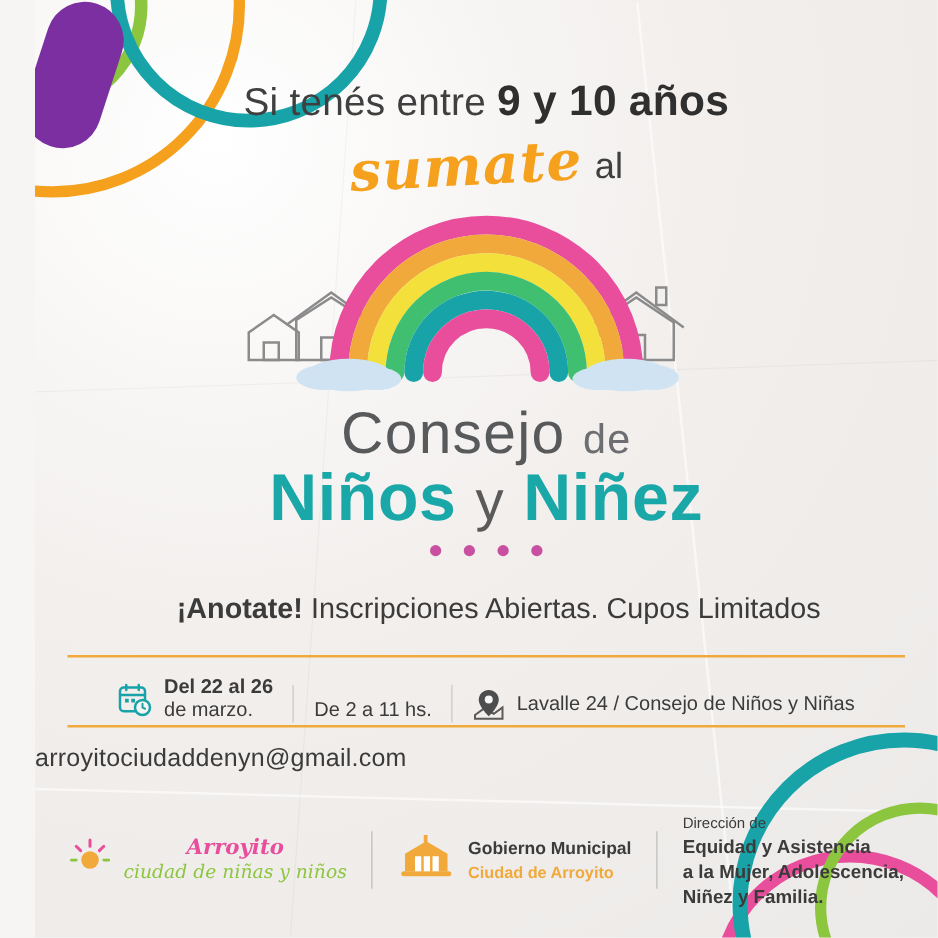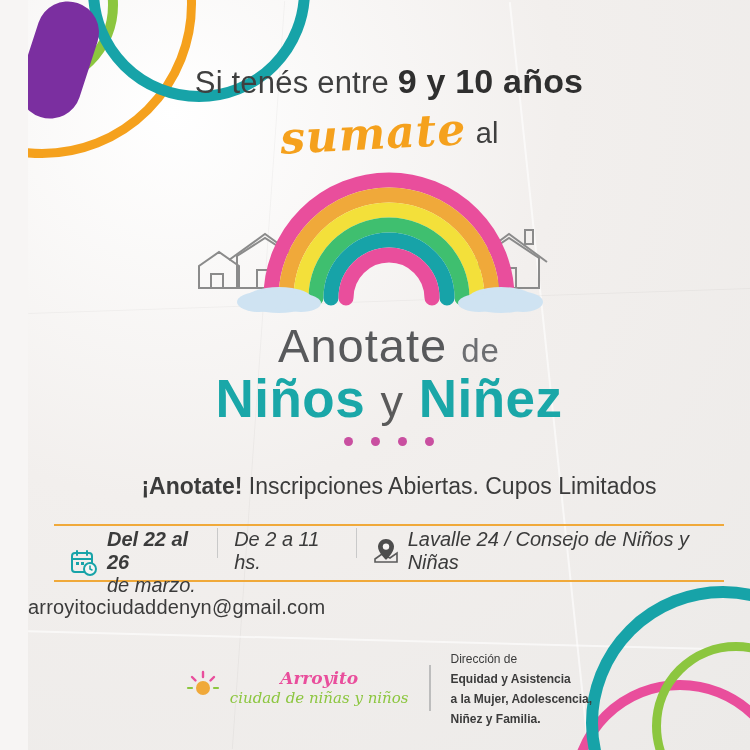--- a/index.html
+++ b/index.html
@@ -109,22 +109,22 @@
 
   
   .rule{
     position:absolute;left:26px;right:26px;height:2px;background:#f0a93a;
   }
   .rule.top{top:524px;}
   .rule.bottom{top:580px;}
 
   .infobar{
     position:absolute;top:528px;left:26px;right:26px;height:50px;
-    display:flex;align-items:flex-start;justify-content:center;gap:0px;
-    font-size:20px;color:#3b3b3b;font-style:italic;
+    display:flex;align-items:flex-end;justify-content:center;gap:0px;
+    font-size:16px;color:#3b3b3b;
   }
   .infoitem{display:flex;align-items:center;gap:9px;padding:0 16px;}
   .infoitem .txt{line-height:1.15;}
   .infoitem .txt b{font-weight:700;}
   .sep{width:1px;height:30px;background:#c9c9c9;}
 
   .icon-cal svg,.icon-pin svg{display:block;}
 
   .email{
     position:absolute;top:596px;left:0;right:0;
@@ -146,21 +146,21 @@
   }
   .brand-arroyito .l2{
     font-family:"DejaVu Serif", serif;font-style:italic;
     color:#8cc63f;font-size:15px;font-weight:400;
   }
   .gob{line-height:1.2;}
   .gob .g1{font-weight:700;color:#3b3b3b;font-size:14px;}
   .gob .g2{font-weight:700;color:#f0a93a;font-size:13px;}
   .direccion{line-height:1.25;color:#3b3b3b;}
   .direccion .d0{font-size:12px;font-weight:400;}
-  .direccion .d1{font-size:12px;font-weight:700;}
+  .direccion .d1{font-size:15px;font-weight:700;}
 </style>
 </head>
 <body>
 
 <div id="poster">
 
   <div class="crease" style="top:0;left:230px;width:1px;height:750px;transform:rotate(4deg);"></div>
   <div class="crease light" style="top:0;left:520px;width:2px;height:750px;transform:rotate(-6deg);"></div>
   <div class="crease" style="top:300px;left:0;width:750px;height:1px;transform:rotate(-2deg);"></div>
   <div class="crease light" style="top:640px;left:0;width:750px;height:2px;transform:rotate(1.5deg);"></div>
@@ -219,21 +219,21 @@
       </g>
       <g fill="#cfe3f2">
         <ellipse cx="322" cy="130" rx="34" ry="13"></ellipse>
         <ellipse cx="300" cy="133" rx="21" ry="9"></ellipse>
         <ellipse cx="344" cy="132" rx="20" ry="10"></ellipse>
       </g>
     </svg>
   </div>
 
   <div class="title1">
-    <span>Anotate</span>
+    <span>Consejo</span>
     <span class="de">de</span>
   </div>
   <div class="title2">
     <span>Niños</span>
     <span class="y">y</span>
     <span>Niñez</span>
   </div>
 
   <div class="dots">
     <span></span><span></span><span></span><span></span>
@@ -308,20 +308,36 @@
         </svg>
       </span>
       <span class="brand-arroyito">
         <span class="l1">Arroyito</span><br>
         <span class="l2">ciudad de niñas y niños</span>
       </span>
     </div>
 
     <div class="f-sep"></div>
 
+    <div class="f-block">
+      <span>
+        <svg width="46" height="38" viewBox="0 0 46 38">
+          <path d="M6 30 L6 16 L23 6 L40 16 L40 30 Z" fill="#f0a93a"></path>
+          <rect x="3" y="30" width="40" height="4" rx="2" fill="#f0a93a"></rect>
+          <rect x="14" y="18" width="5" height="12" fill="#ffffff"></rect>
+          <rect x="21" y="18" width="5" height="12" fill="#ffffff"></rect>
+          <rect x="28" y="18" width="5" height="12" fill="#ffffff"></rect>
+          <rect x="21" y="1" width="3" height="6" fill="#f0a93a"></rect>
+        </svg>
+      </span>
+      <span class="gob">
+        <span class="g1">Gobierno Municipal</span><br>
+        <span class="g2">Ciudad de Arroyito</span>
+      </span>
+    </div>
 
     <div class="f-sep"></div>
 
     <div class="f-block">
       <span class="direccion">
         <span class="d0">Dirección de</span><br>
         <span class="d1">Equidad y Asistencia</span><br>
         <span class="d1">a la Mujer, Adolescencia,</span><br>
         <span class="d1">Niñez y Familia.</span>
       </span>

